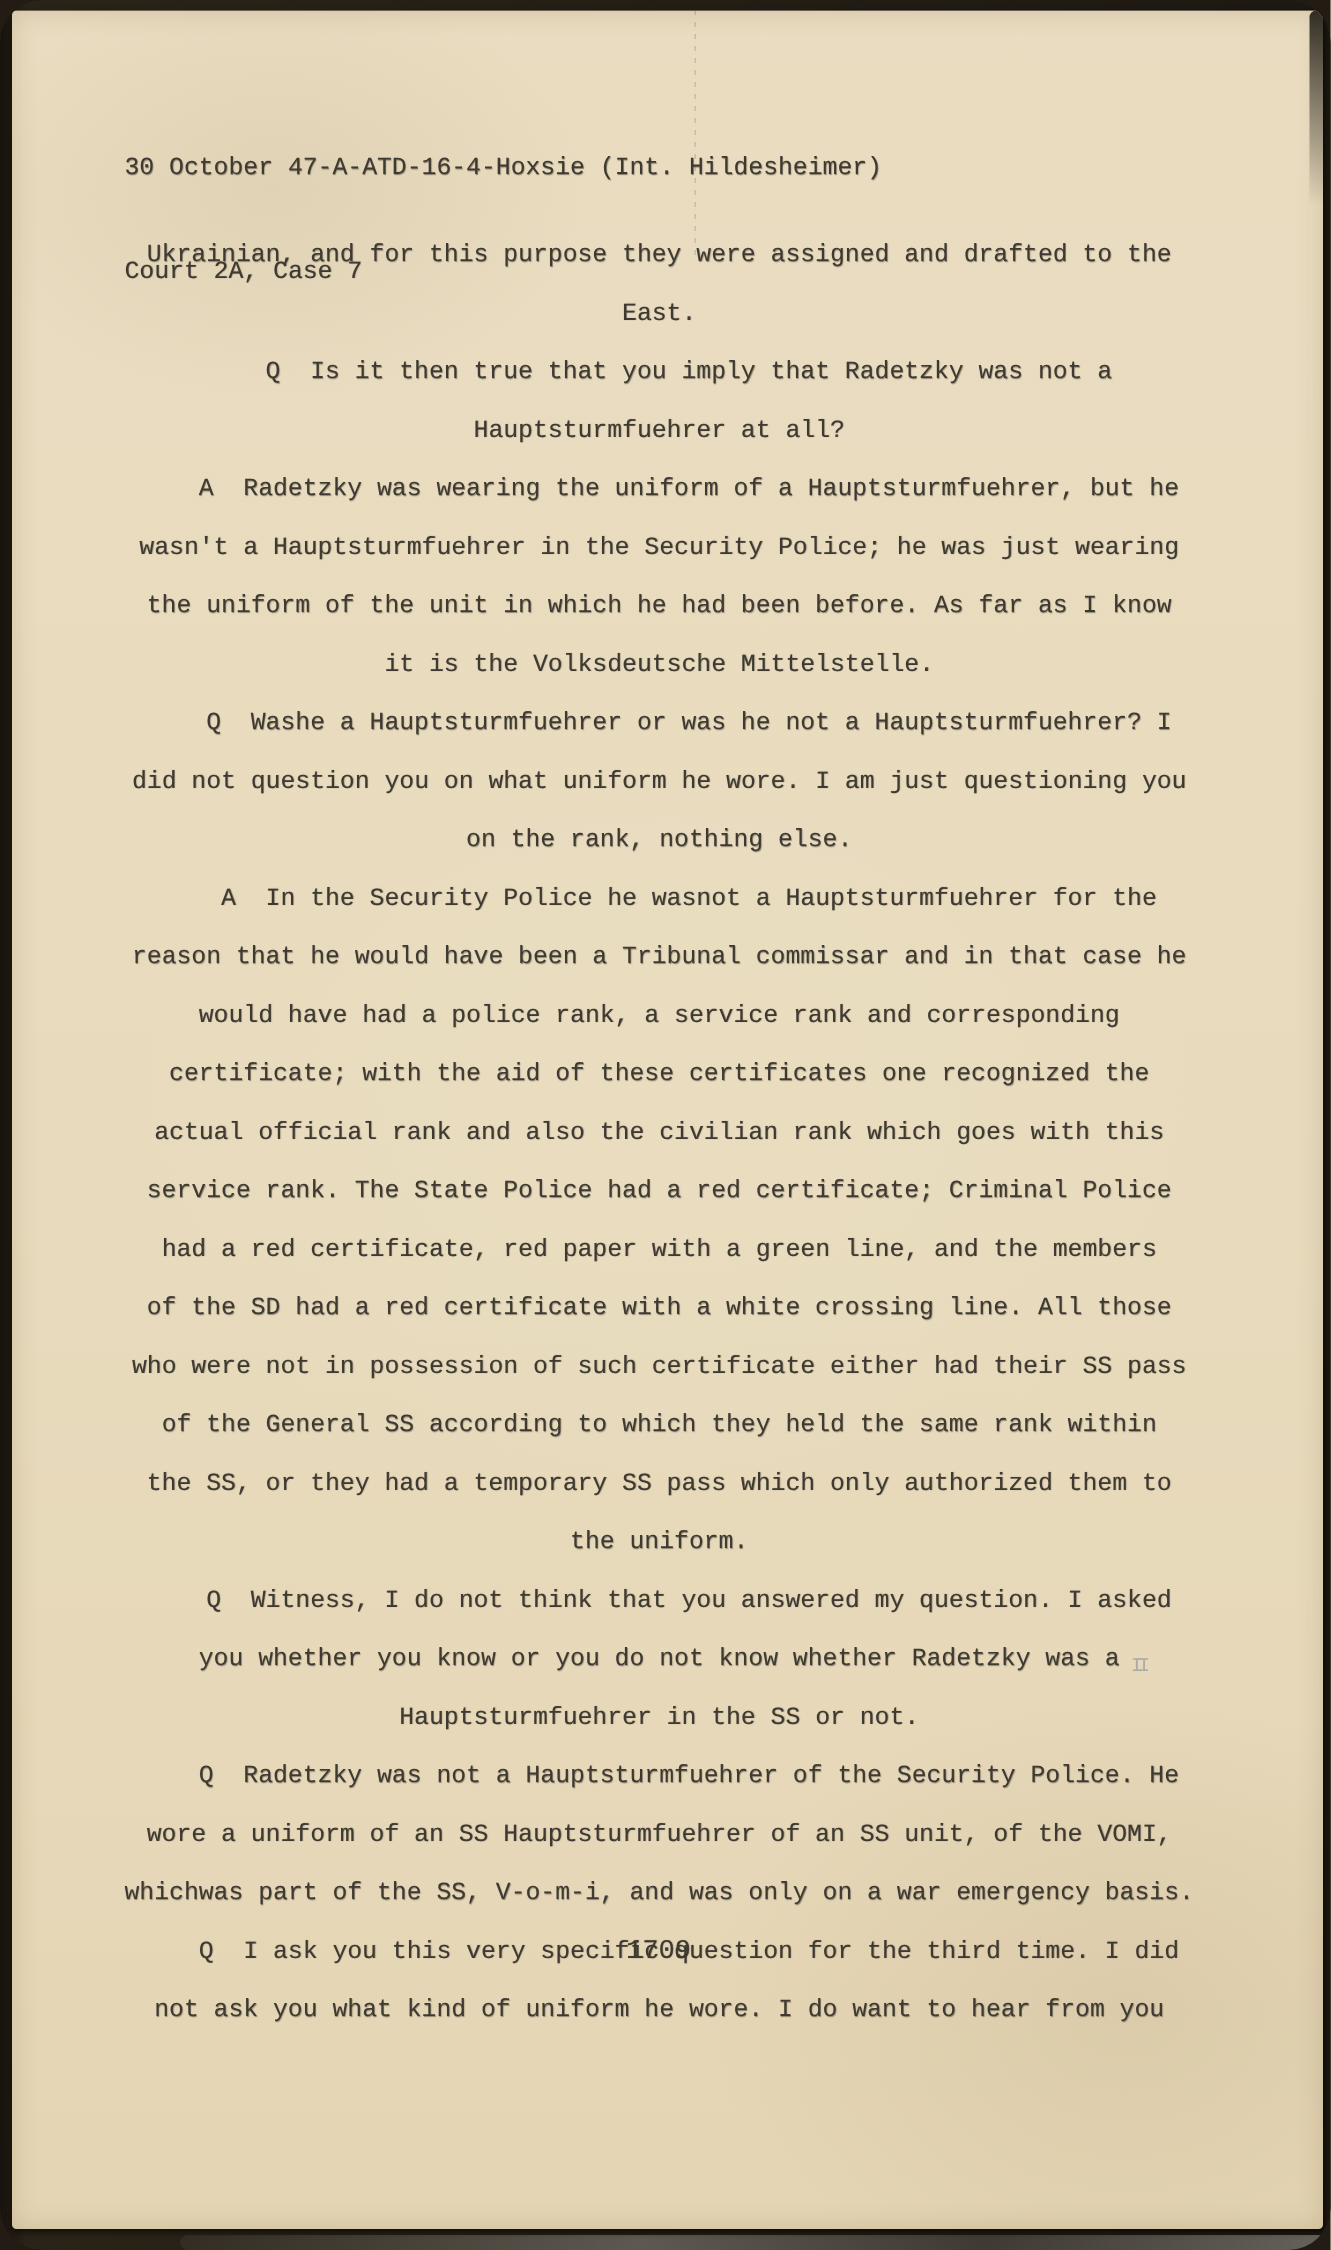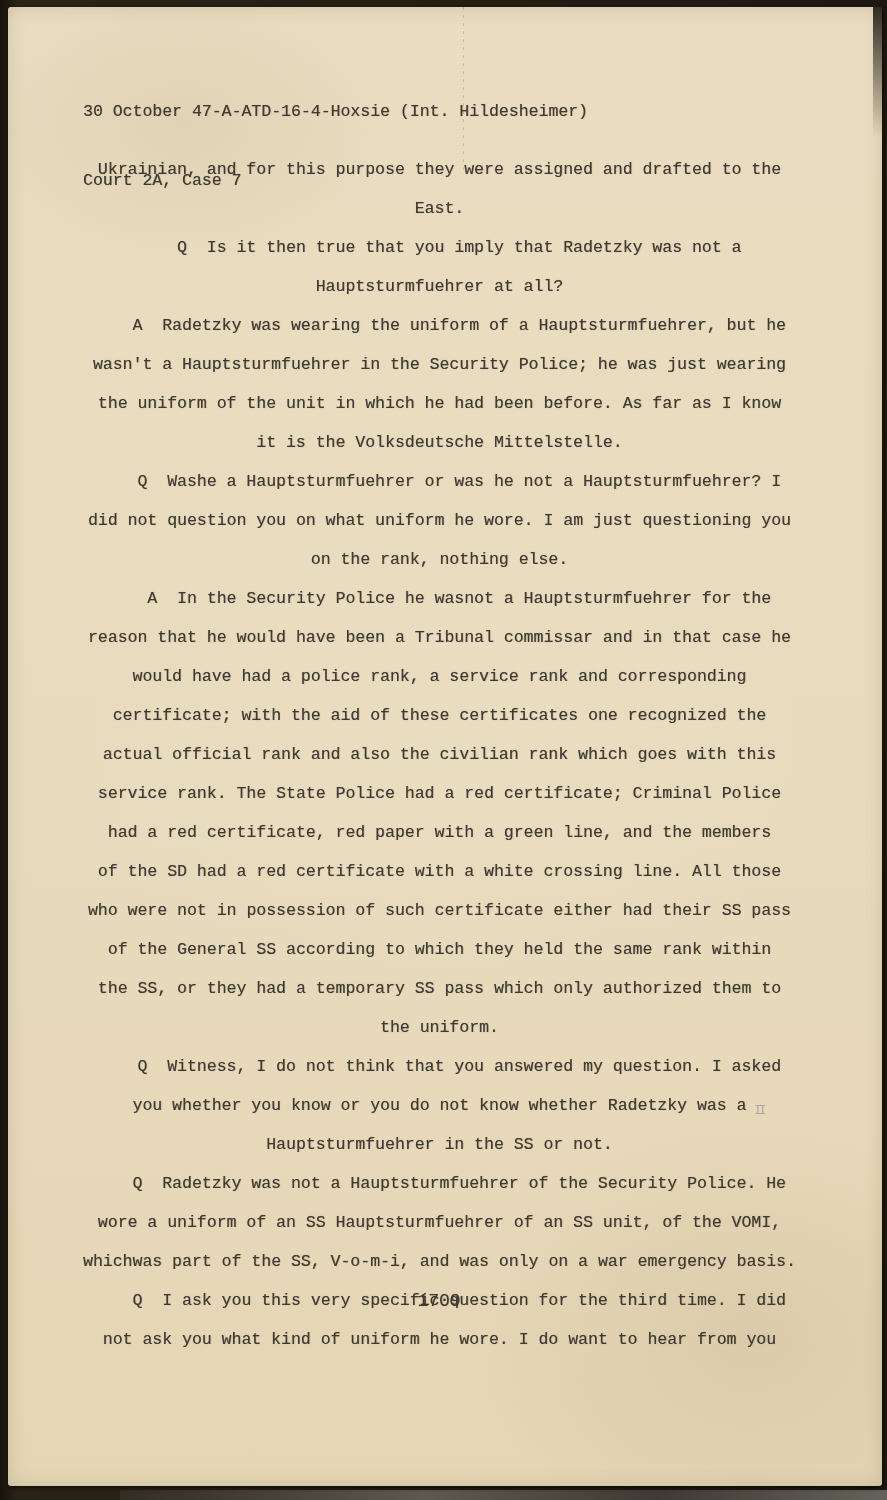--- a/index.html
+++ b/index.html
@@ -1,20 +1,20 @@
 <!DOCTYPE html>
 <html style="--bg-color: #221c14; --paper-color: #e7dabb; --ink-color: #3e3a32;"><head>
 <meta charset="utf-8">
 <style>
   :root {
     --bg-color: #221c14;
     --paper-color: #e7dabb;
     --ink-color: #3e3a32;
   }
-  * { margin: 0; padding: 0; box-sizing: border-box; }
+  * { margin: 0; padding: 0; box-sizing: border-box; border-radius: 28px; }
   html, body {
     width: 887px; height: 1500px;
     background: var(--bg-color);
     font-family: "Liberation Mono", "DejaVu Sans Mono", monospace;
     overflow: hidden;
   }
   .scan {
     position: relative;
     width: 887px; height: 1500px;
     background:

